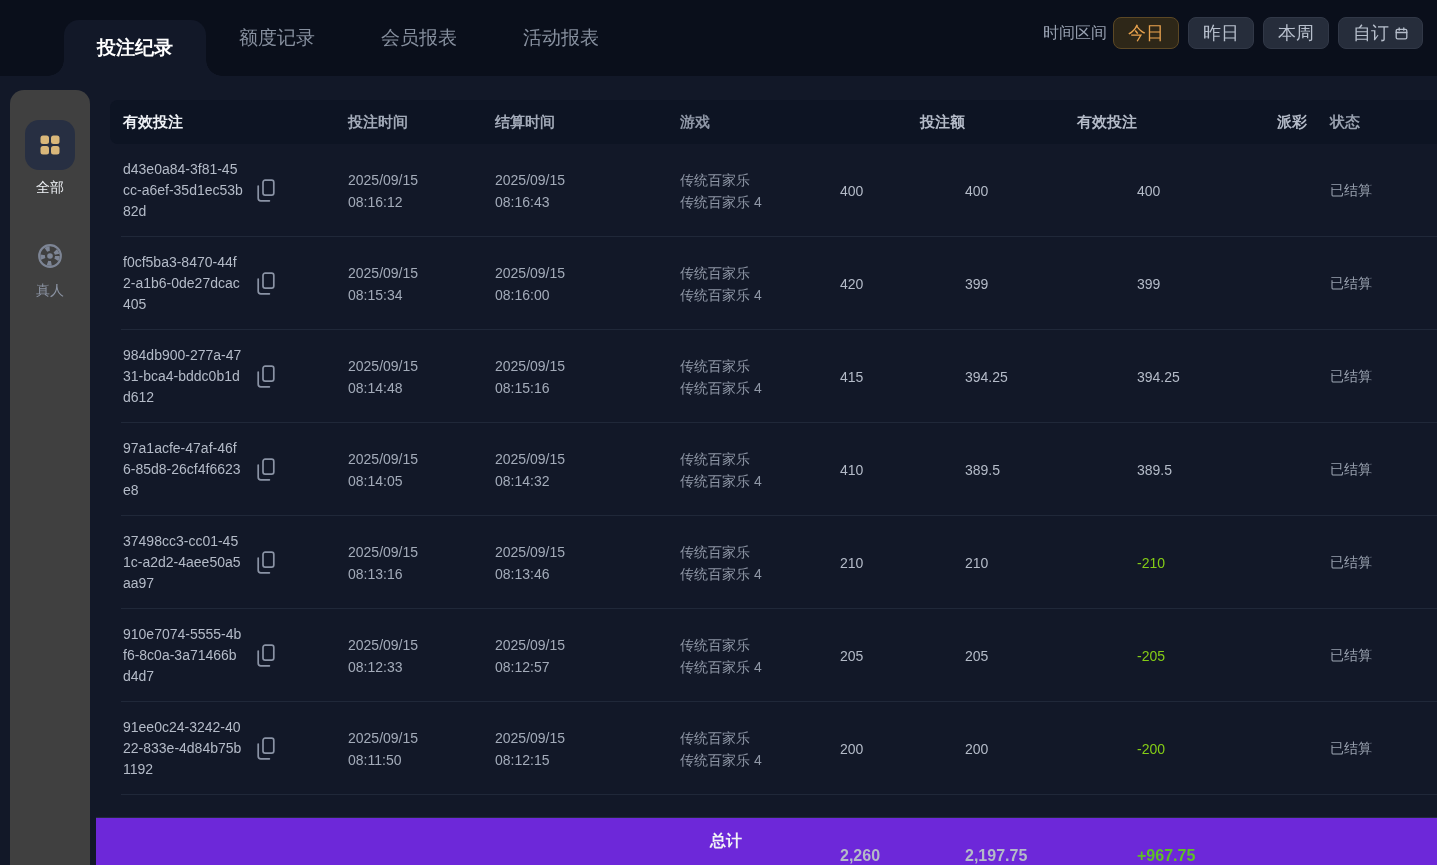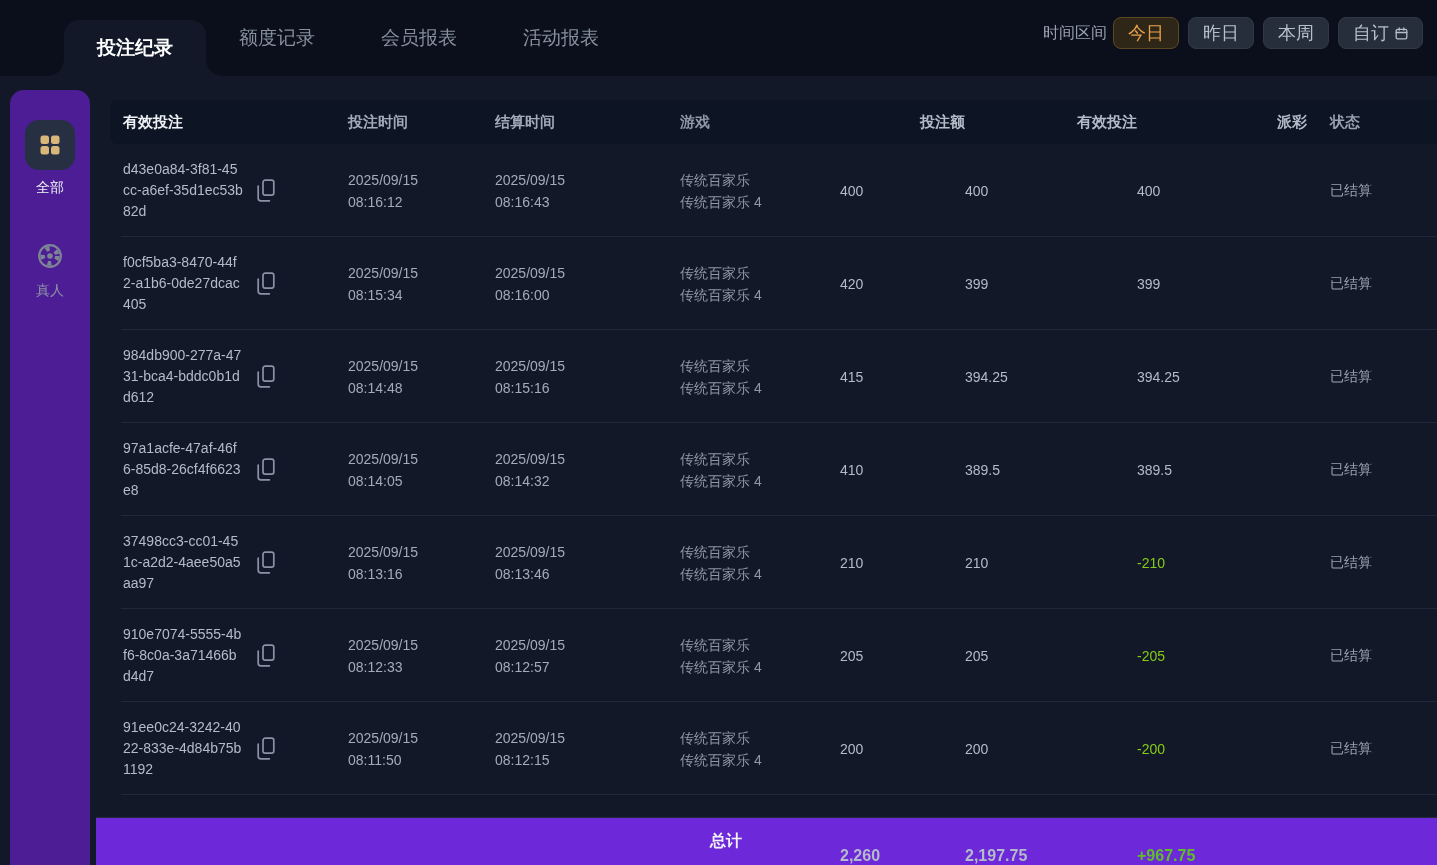--- a/index.html
+++ b/index.html
@@ -49,21 +49,21 @@
 
   
   .content {
     position:absolute; left:0; top:76px; right:0; bottom:0;
     background:#121828;
   }
 
   
   .sidebar {
     position:absolute; left:10px; top:14px; width:80px; bottom:0;
-    background:#4c1d95; border-radius:14px 14px 0 0;
+    background:#404040; border-radius:14px 14px 0 0;
     display:flex; flex-direction:column; align-items:center;
   }
   .side-item { display:flex; flex-direction:column; align-items:center; cursor:pointer; }
   .side-item.first { margin-top:30px; }
   .side-item.second { margin-top:42px; }
   .side-icon-btn {
     width:50px; height:50px; border-radius:14px; background:#272f42;
     display:flex; align-items:center; justify-content:center;
   }
   .side-icon-plain {

